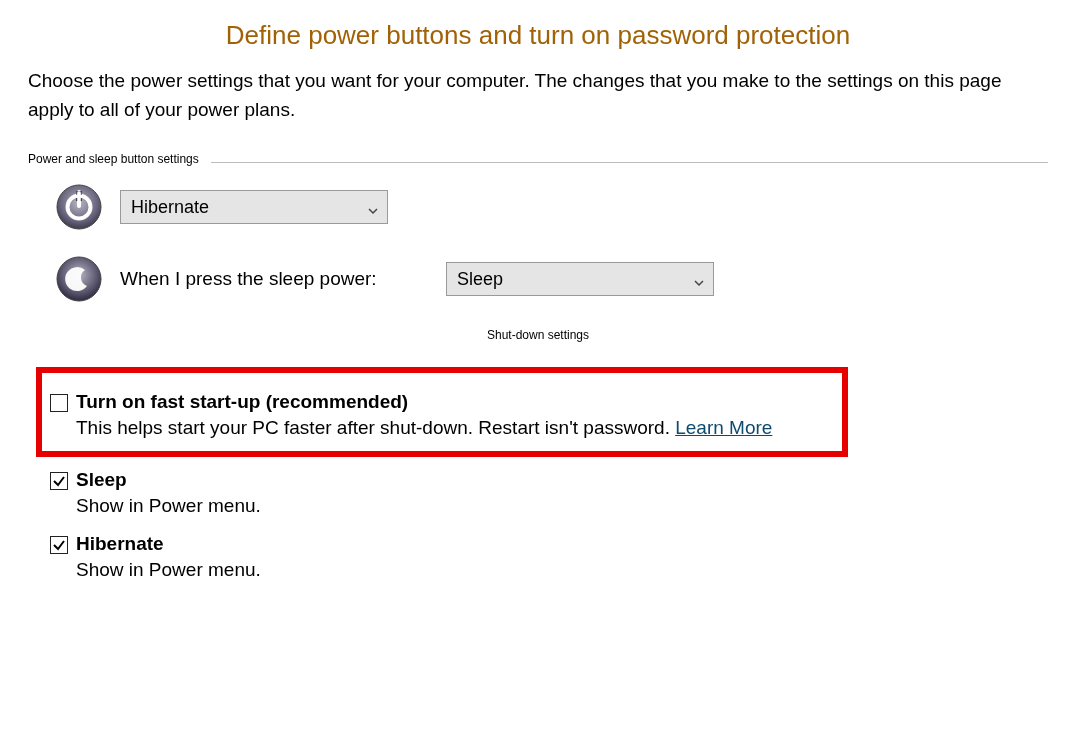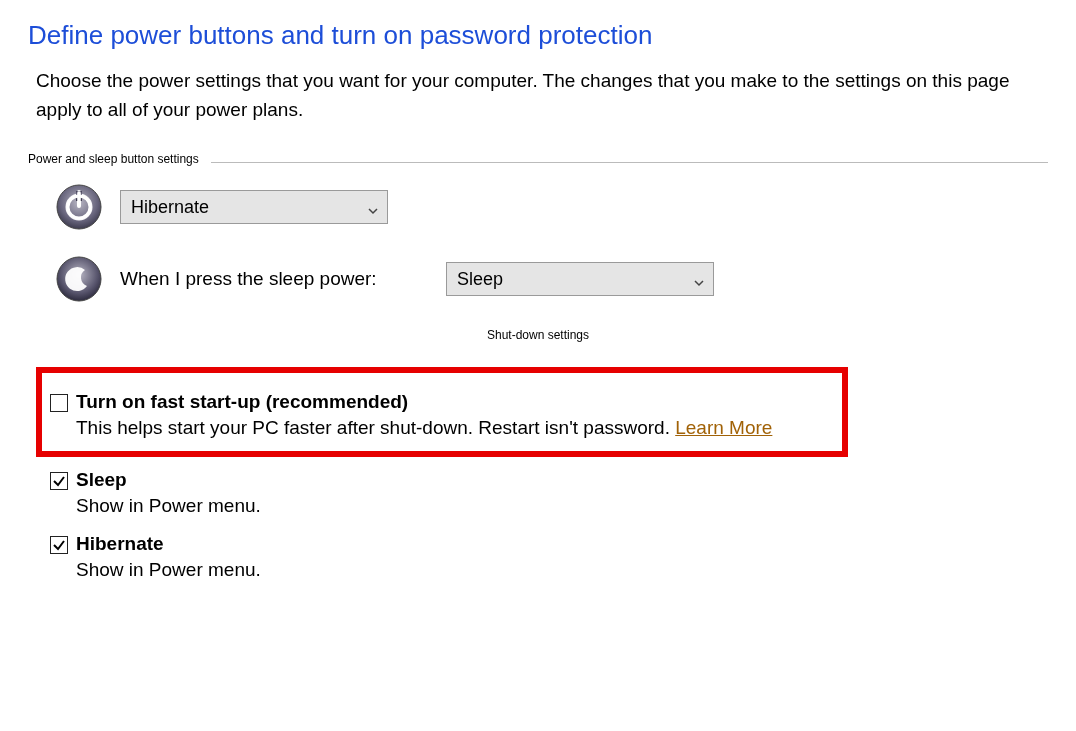--- a/index.html
+++ b/index.html
@@ -6,28 +6,29 @@
     body {
       font-family: "Segoe UI", Tahoma, sans-serif;
       font-size: 18px;
       color: #000;
       margin: 0;
       padding: 20px 28px;
       width: 1076px;
       background: #fff;
     }
     h1.title {
-      color: #1d4ed8;
+      color: #a16207;
       font-weight: 400;
       font-size: 26px;
       margin: 0 0 16px 0;
+      text-align: center;
     }
     p.intro {
       font-size: 19px;
-      margin: 0 0 28px 8px;
+      margin: 0 0 28px 0;
       line-height: 1.5;
       max-width: 985px;
     }
     .group-header {
       display: flex;
       align-items: center;
       margin: 8px 0 18px 0;
       font-size: 12px;
       justify-content: space-between;
     }
@@ -98,21 +99,21 @@
     .checkbox svg { display: none; width: 14px; height: 14px; }
     .check-content .opt-title {
       font-weight: 700;
       font-size: 19px;
     }
     .check-content .opt-desc {
       font-size: 19px;
       margin-top: 4px;
     }
     a.link {
-      color: #a16207;
+      color: #0c4a6e;
       text-decoration: underline;
       cursor: pointer;
     }
     .shutdown-list { margin-top: 0; }
   </style>
 </head>
 <body>
 
 <h1 class="title">Define power buttons and turn on password protection</h1>
 <p class="intro">Choose the power settings that you want for your computer. The changes that you make to the settings on this page apply to all of your power plans.</p>

